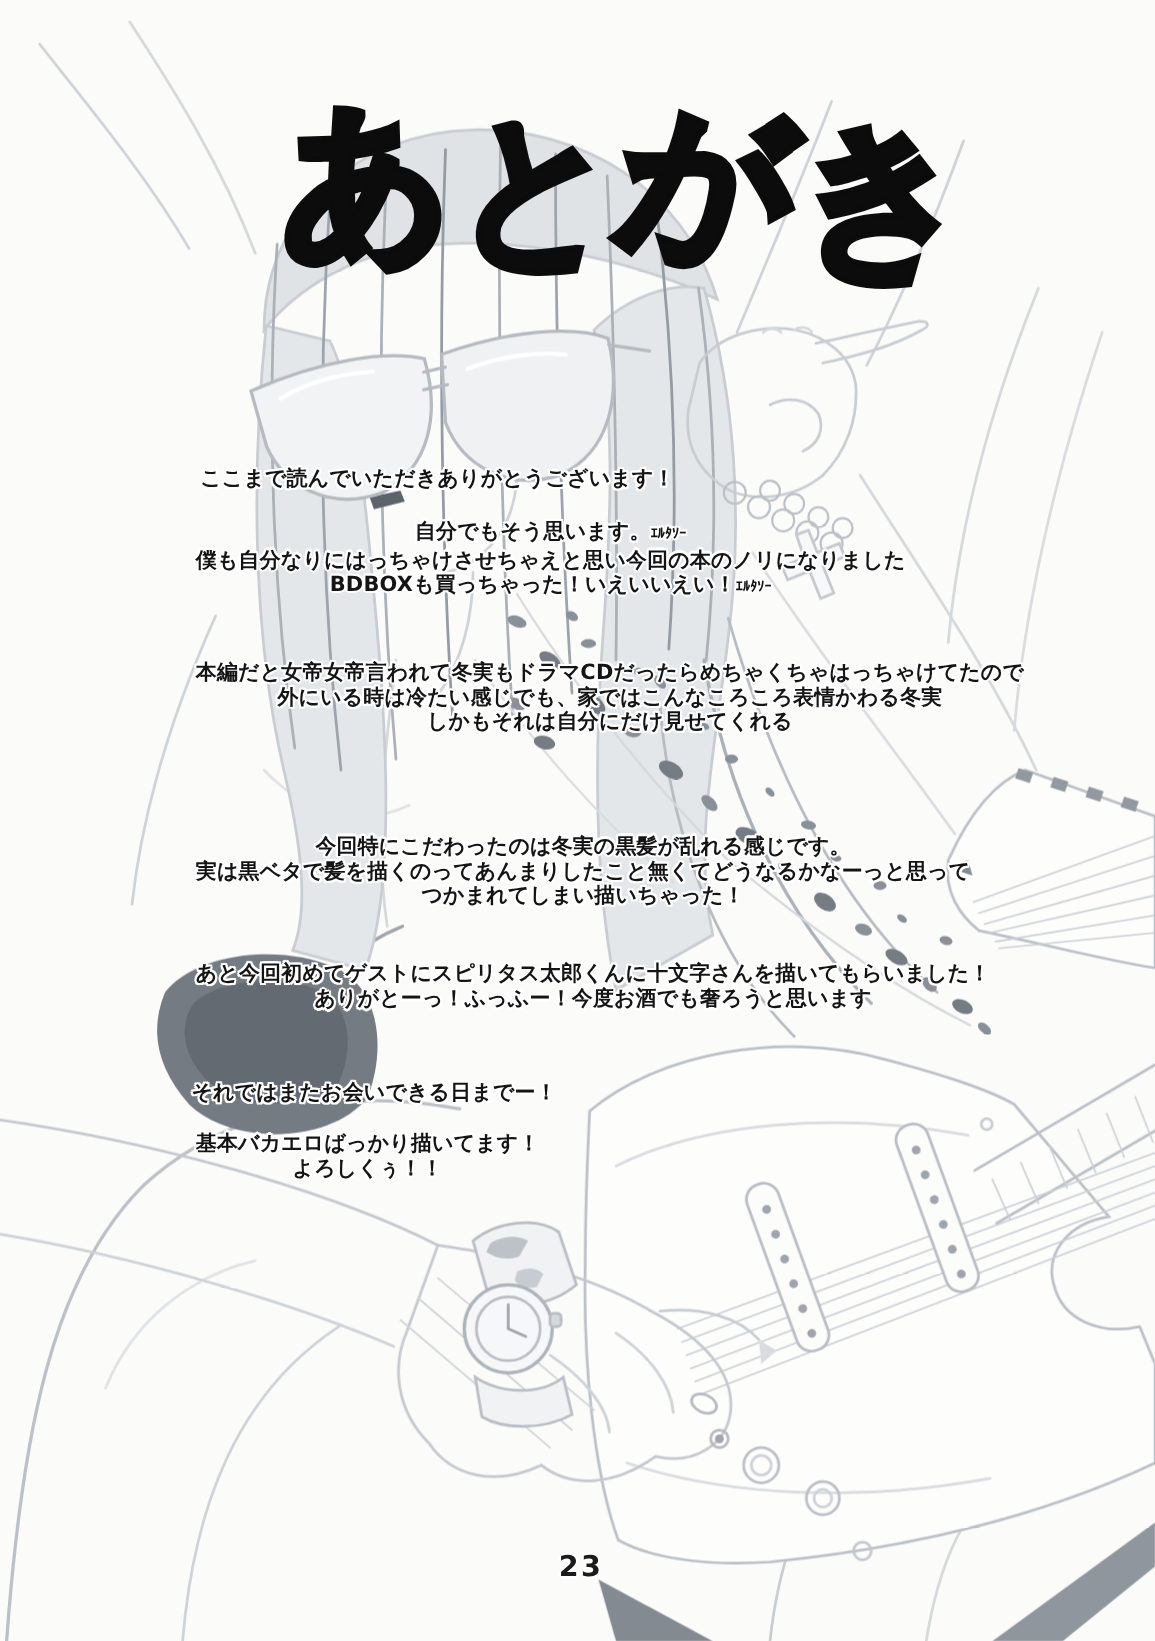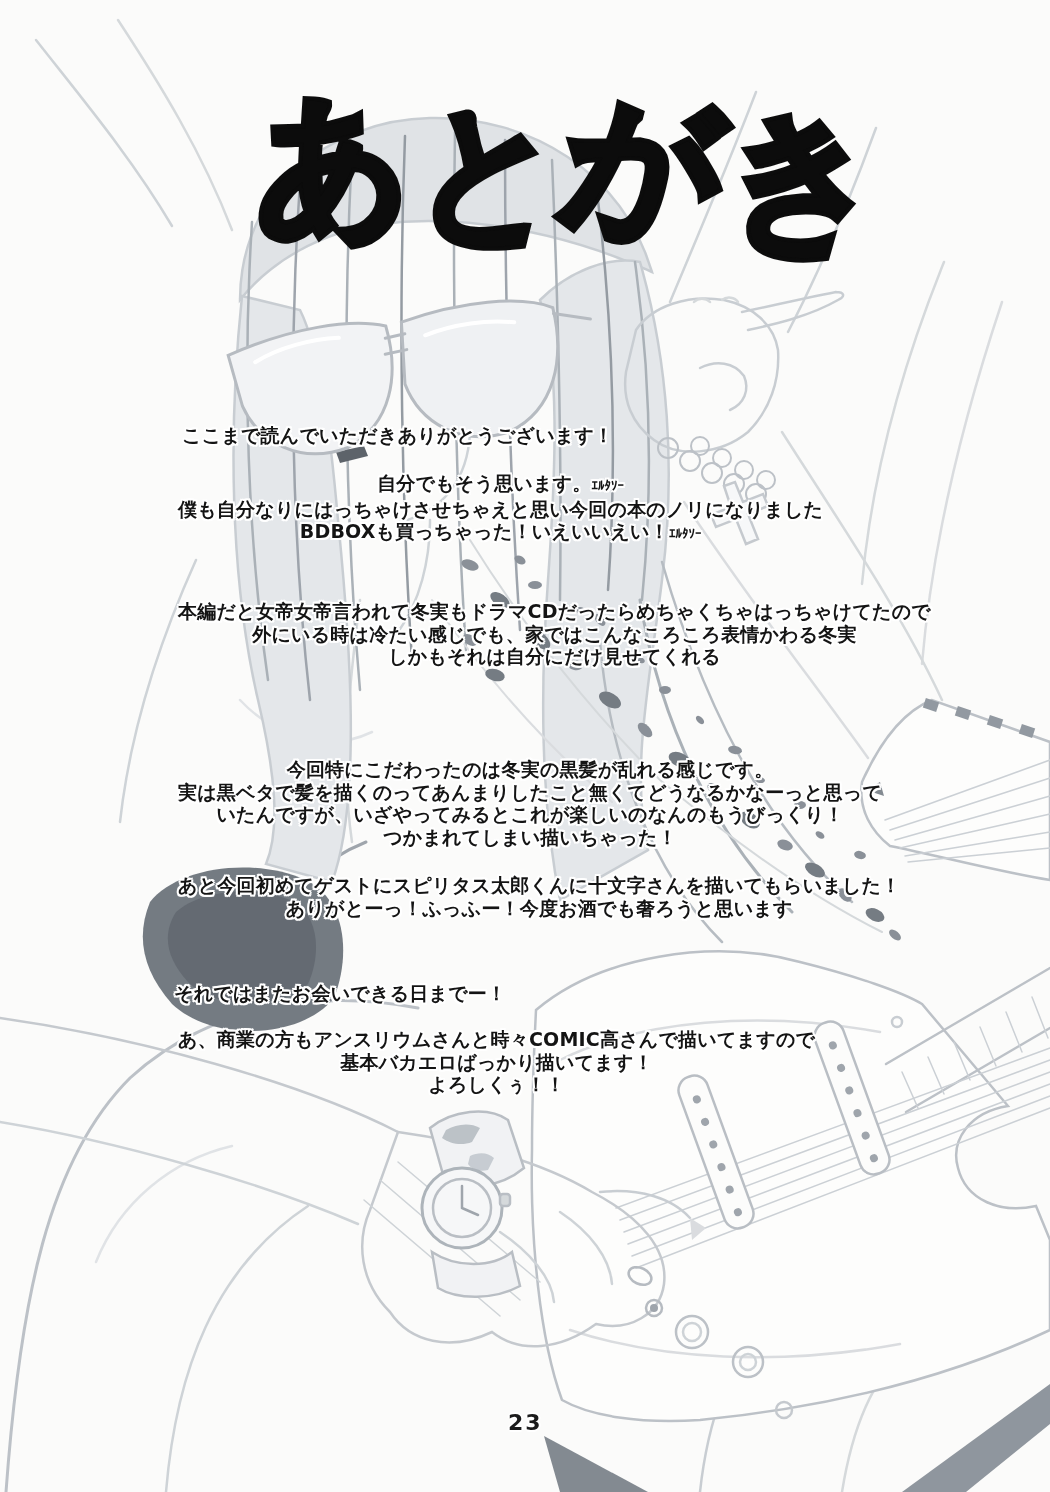--- a/index.html
+++ b/index.html
@@ -33,21 +33,21 @@
     font-size:19px;line-height:22.5px;font-weight:bold;color:#141414;
     white-space:nowrap;letter-spacing:.2px;
     text-shadow:2px 0 0 #fff,-2px 0 0 #fff,0 2px 0 #fff,0 -2px 0 #fff,
       1.6px 1.6px 0 #fff,-1.6px 1.6px 0 #fff,1.6px -1.6px 0 #fff,-1.6px -1.6px 0 #fff,
       0 0 3px #fff;
     text-align:center;
   }
   .line .small{font-size:13px;letter-spacing:0;}
   .pageno{
     position:absolute;left:508px;top:1410px;z-index:2;
-    font-size:22px;font-weight:bold;color:#1b1b1b;letter-spacing:2px;
+    font-size:26px;font-weight:bold;color:#1b1b1b;letter-spacing:2px;
     text-shadow:2px 0 0 #fff,-2px 0 0 #fff,0 2px 0 #fff,0 -2px 0 #fff,0 0 3px #fff;
   }
 </style>
 </head>
 <body>
 
 <div class="page">
 
   <svg class="sketch" viewBox="0 0 1050 1492" xmlns="http://www.w3.org/2000/svg">
     <g fill="none" stroke="#c2c7cc" stroke-width="2.5" stroke-linecap="round" opacity="0.95">
@@ -264,35 +264,33 @@
 
     <div class="para" style="top:600px">
       <div class="line"><span>本編だと女帝女帝言われて冬実もドラマCDだったらめちゃくちゃはっちゃけてたので</span></div>
       <div class="line"><span>外にいる時は冷たい感じでも、家ではこんなころころ表情かわる冬実</span></div>
       <div class="line"><span>しかもそれは自分にだけ見せてくれる</span></div>
     </div>
 
     <div class="para" style="top:758px">
       <div class="line"><span>今回特にこだわったのは冬実の黒髪が乱れる感じです。</span></div>
       <div class="line"><span>実は黒ベタで髪を描くのってあんまりしたこと無くてどうなるかなーっと思って</span></div>
-      <div class="line"><span>いたんですが、いざやってみるとこれが楽しいのなんのもうびっくり！</span></div>
       <div class="line"><span>つかまれてしまい描いちゃった！</span></div>
     </div>
 
     <div class="para" style="top:982px;left:174px">
       <div class="line"><span>それではまたお会いできる日までー！</span></div>
     </div>
 
     <div class="para" style="top:874px">
       <div class="line"><span>あと今回初めてゲストにスピリタス太郎くんに十文字さんを描いてもらいました！</span></div>
       <div class="line"><span>ありがとーっ！ふっふー！今度お酒でも奢ろうと思います</span></div>
     </div>
 
     <div class="para" style="top:1028px">
-      <div class="line"><span>あ、商業の方もアンスリウムさんと時々COMIC高さんで描いてますので</span></div>
       <div class="line"><span>基本バカエロばっかり描いてます！</span></div>
       <div class="line"><span>よろしくぅ！！</span></div>
     </div>
 
   </div>
 
   <div class="pageno">23</div>
 </div>
 
 </body></html>

